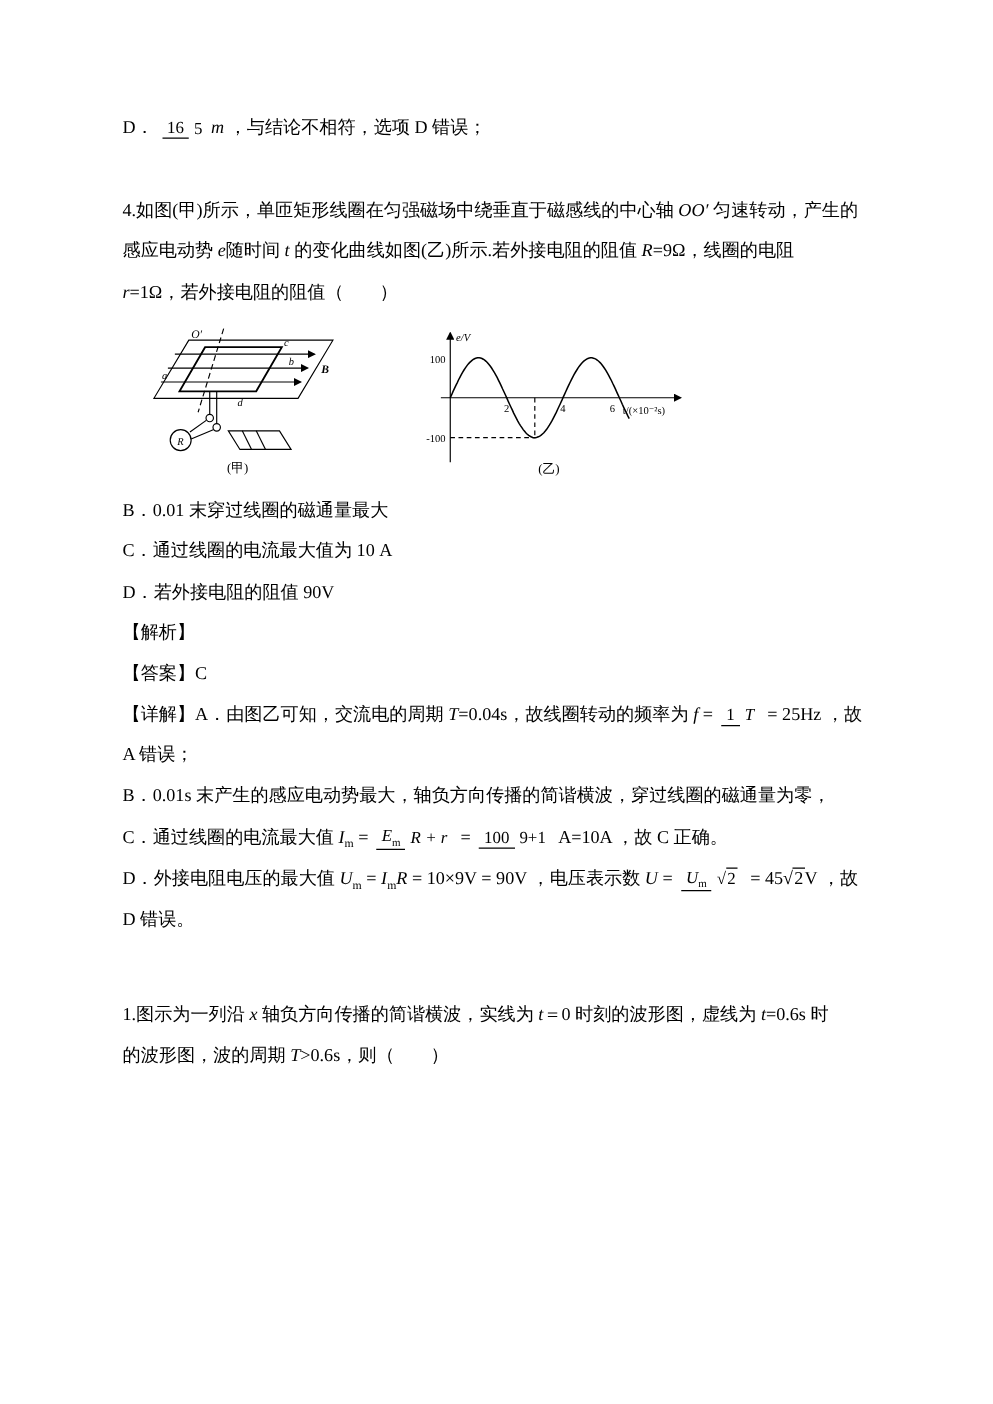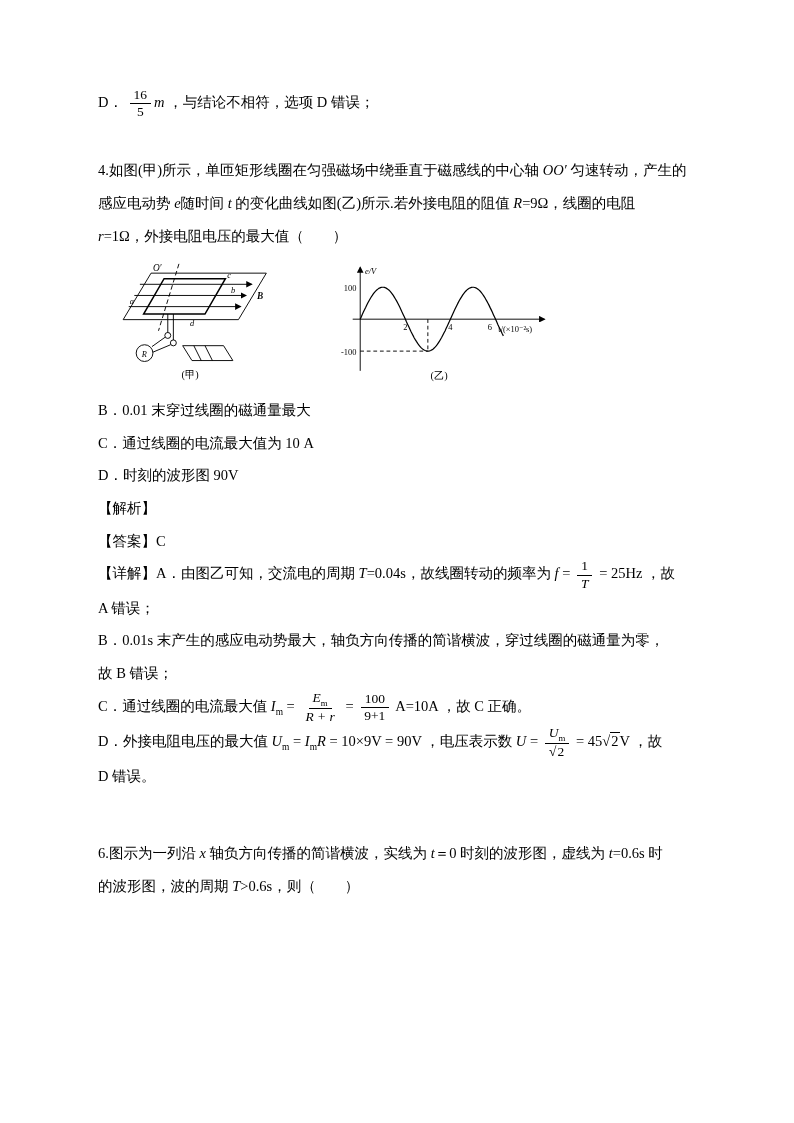--- a/index.html
+++ b/index.html
@@ -8,21 +8,21 @@
     width:794px; height:1123px; margin:0 auto; background:#fff; color:#000;
     padding:86px 96px 30px 98px; overflow:hidden;
     font-family:"Liberation Serif","DejaVu Serif",serif;
     font-size:14.5px; line-height:2.25;
   }
   .line { text-align:left; margin:0; }
   .nowrap { white-space:nowrap; }
   .v { font-style:italic; }
   sub { font-size:0.65em; }
   .frac {
-    display:inline-flex; flex-direction:column; align-items:center;
+    display:inline-flex; flex-direction:row; align-items:center;
     vertical-align:middle; line-height:1.2; margin:0 3px; font-size:13.5px;
     text-align:center;
   }
   .frac .num { display:block; border-bottom:1px solid #000; padding:0 4px; }
   .frac .den { display:block; padding:0 4px; }
   .rad { border-top:1px solid #000; padding:0 1px; }
   .prev-d { margin-bottom:34px; }
   .q4-stem { margin-bottom:2px; }
   .figures { display:flex; align-items:flex-start; gap:44px; margin:8px 0 10px 14px; }
   .options { margin-bottom:0; }
@@ -39,21 +39,21 @@
     <span class="frac">
         <span class="num">16</span>
         <span class="den">5</span>
       </span><span class="v">m</span>
     <span>，与结论不相符，选项 D 错误；</span>
   </p>
 
   <div class="q4-stem">
     <div class="line"><span>4.如图(甲)所示，单匝矩形线圈在匀强磁场中绕垂直于磁感线的中心轴 </span><span class="v">OO′</span><span> 匀速转动，产生的</span></div>
     <div class="line"><span>感应电动势 </span><span class="v">e</span><span>随时间 </span><span class="v">t</span><span> 的变化曲线如图(乙)所示.若外接电阻的阻值 </span><span class="v">R</span><span>=9Ω，线圈的电阻</span></div>
-    <div class="line"><span class="v">r</span><span>=1Ω，外接电阻电压的最大值（　　）</span></div>
+    <div class="line"><span class="v">r</span><span>=1Ω，若外接电阻的阻值（　　）</span></div>
   </div>
 
   <div class="figures">
 
     <svg width="172" height="123" viewBox="0 0 185 132">
       <defs>
         <marker id="arrA" viewBox="0 0 10 10" refX="8" refY="5" markerWidth="7" markerHeight="7" orient="auto-start-reverse">
           <path d="M0,0 L10,5 L0,10 z" fill="#000"></path>
         </marker>
       </defs>
@@ -102,42 +102,41 @@
       <line x1="106" y1="63" x2="106" y2="97" stroke="#000" stroke-dasharray="4 3"></line>
       <path d="M34.0,63.0 L35.2,60.4 L36.3,57.8 L37.5,55.2 L38.7,52.7 L39.9,50.3 L41.0,47.9 L42.2,45.6 L43.4,43.4 L44.6,41.3 L45.7,39.4 L46.9,37.6 L48.1,35.9 L49.2,34.4 L50.4,33.1 L51.6,32.0 L52.8,31.0 L53.9,30.2 L55.1,29.6 L56.3,29.2 L57.4,29.0 L58.6,29.0 L59.8,29.2 L61.0,29.6 L62.1,30.2 L63.3,31.0 L64.5,32.0 L65.7,33.2 L66.8,34.5 L68.0,36.0 L69.2,37.7 L70.3,39.5 L71.5,41.5 L72.7,43.5 L73.9,45.7 L75.0,48.0 L76.2,50.4 L77.4,52.9 L78.5,55.4 L79.7,57.9 L80.9,60.5 L82.1,63.1 L83.2,65.7 L84.4,68.3 L85.6,70.9 L86.8,73.4 L87.9,75.9 L89.1,78.2 L90.3,80.5 L91.4,82.7 L92.6,84.8 L93.8,86.7 L95.0,88.5 L96.1,90.2 L97.3,91.6 L98.5,93.0 L99.6,94.1 L100.8,95.1 L102.0,95.8 L103.2,96.4 L104.3,96.8 L105.5,97.0 L106.7,97.0 L107.9,96.7 L109.0,96.3 L110.2,95.7 L111.4,94.9 L112.5,93.9 L113.7,92.8 L114.9,91.4 L116.1,89.9 L117.2,88.2 L118.4,86.4 L119.6,84.4 L120.8,82.3 L121.9,80.1 L123.1,77.8 L124.3,75.5 L125.4,73.0 L126.6,70.5 L127.8,67.9 L129.0,65.3 L130.1,62.7 L131.3,60.1 L132.5,57.5 L133.6,55.0 L134.8,52.5 L136.0,50.0 L137.2,47.6 L138.3,45.4 L139.5,43.2 L140.7,41.1 L141.9,39.2 L143.0,37.4 L144.2,35.8 L145.4,34.3 L146.5,33.0 L147.7,31.8 L148.9,30.9 L150.1,30.1 L151.2,29.6 L152.4,29.2 L153.6,29.0 L154.7,29.0 L155.9,29.3 L157.1,29.7 L158.3,30.3 L159.4,31.1 L160.6,32.1 L161.8,33.3 L163.0,34.7 L164.1,36.2 L165.3,37.9 L166.5,39.7 L167.6,41.7 L168.8,43.8 L170.0,46.0 L171.2,48.3 L172.3,50.7 L173.5,53.1 L174.7,55.7 L175.8,58.2 L177.0,60.8 L178.2,63.4 L179.4,66.0 L180.5,68.6 L181.7,71.2 L182.9,73.7 L184.1,76.1 L185.2,78.5 L186.4,80.8" fill="none" stroke="#000" stroke-width="1.3"></path>
       <text x="118" y="127" font-size="11" text-anchor="middle">(乙)</text>
     </svg>
 
   </div>
 
   <div class="options">
     <div class="line"><span>B．0.01 末穿过线圈的磁通量最大</span></div>
     <div class="line"><span>C．通过线圈的电流最大值为 10 A</span></div>
-    <div class="line"><span>D．时刻的波形图 90V</span></div>
+    <div class="line"><span>D．若外接电阻的阻值 90V</span></div>
   </div>
 
   <p class="line">【解析】</p>
   <p class="line">【答案】C</p>
 
   <div>
 
     <div class="line nowrap">
       <span>【详解】A．由图乙可知，交流电的周期 </span><span class="v">T</span><span>=0.04s，故线圈转动的频率为 </span>
       <span class="v">f</span>
       <span>=</span>
       <span class="frac">
           <span class="num">1</span>
           <span class="den v">T</span>
         </span>
       <span>= 25Hz</span><span> ，故</span>
     </div>
     <div class="line">A 错误；</div>
 
     <div class="line">B．0.01s 末产生的感应电动势最大，轴负方向传播的简谐横波，穿过线圈的磁通量为零，</div>
-    <div class="line">故 B 错误；</div>
 
     <div class="line nowrap">
       <span>C．通过线圈的电流最大值</span>
       <span class="v">I</span><sub>m</sub>
       <span>=</span>
       <span class="frac">
           <span class="num"><span class="v">E</span><sub>m</sub></span>
           <span class="den v">R + r</span>
         </span>
       <span>=</span>
@@ -161,17 +160,17 @@
           <span class="den"><span>√</span><span class="rad">2</span></span>
         </span>
       <span>=</span>
       <span>45</span><span>√</span><span class="rad">2</span><span>V</span><span> ，故</span>
     </div>
     <div class="line">D 错误。</div>
 
   </div>
 
   <div class="sec-gap">
-    <div class="line"><span>6.图示为一列沿 </span><span class="v">x</span><span> 轴负方向传播的简谐横波，实线为 </span><span class="v">t</span><span>＝0 时刻的波形图，虚线为 </span><span class="v">t</span><span>=0.6s 时</span></div>
+    <div class="line"><span>1.图示为一列沿 </span><span class="v">x</span><span> 轴负方向传播的简谐横波，实线为 </span><span class="v">t</span><span>＝0 时刻的波形图，虚线为 </span><span class="v">t</span><span>=0.6s 时</span></div>
     <div class="line"><span>的波形图，波的周期 </span><span class="v">T</span><span>&gt;0.6s，则（　　）</span></div>
   </div>
 
 </div>
 
 </body></html>

